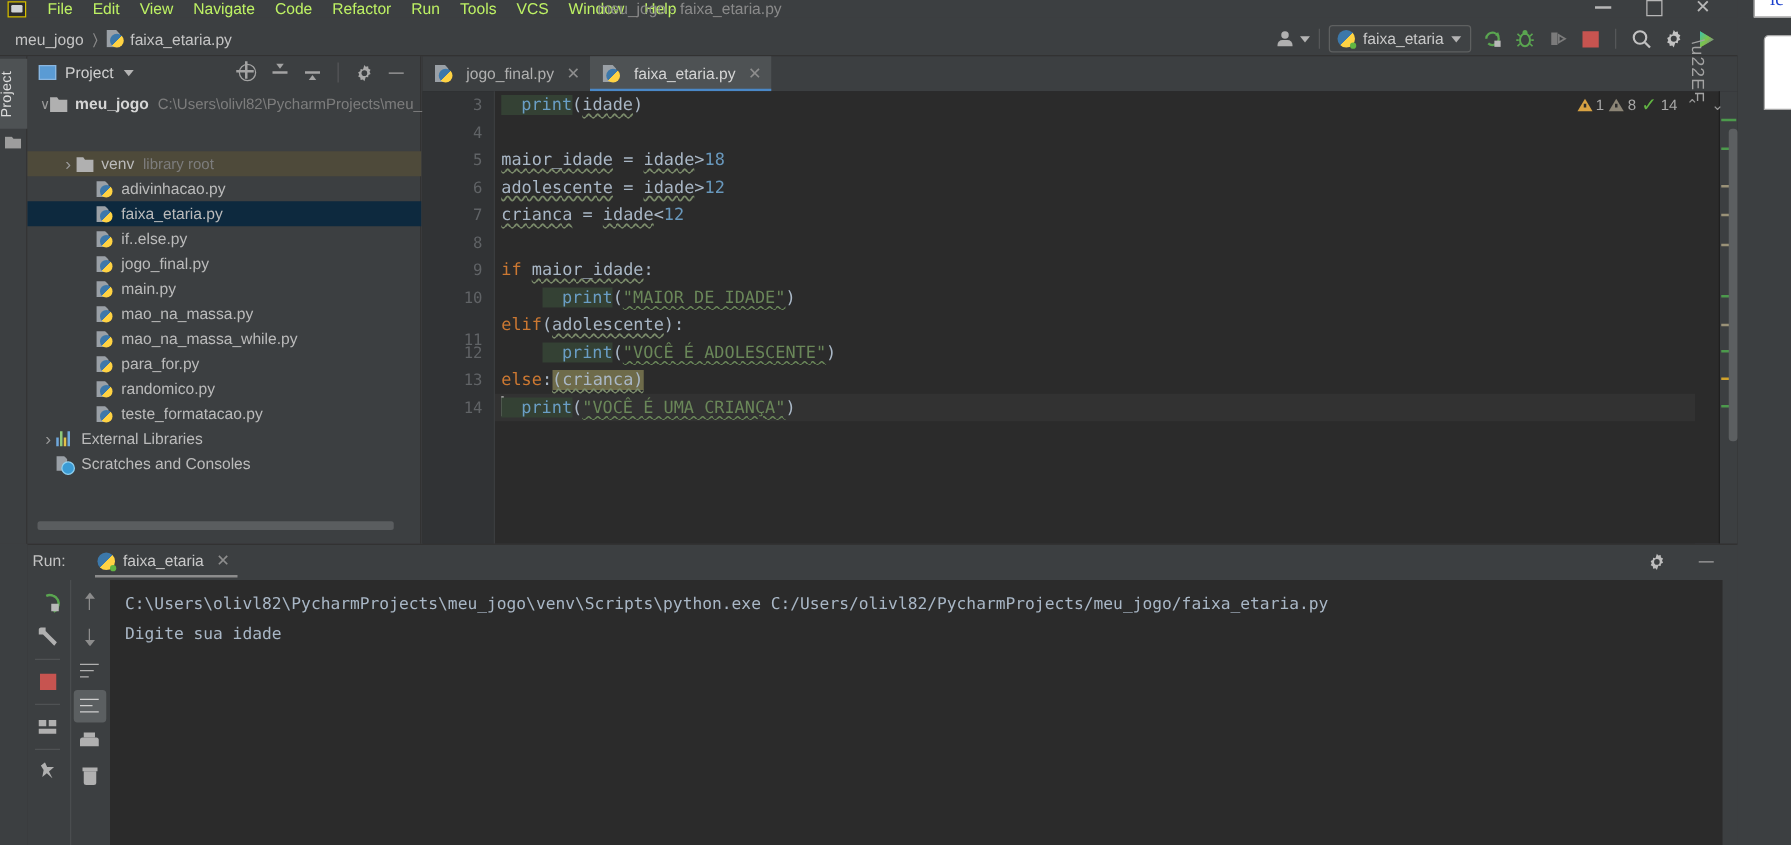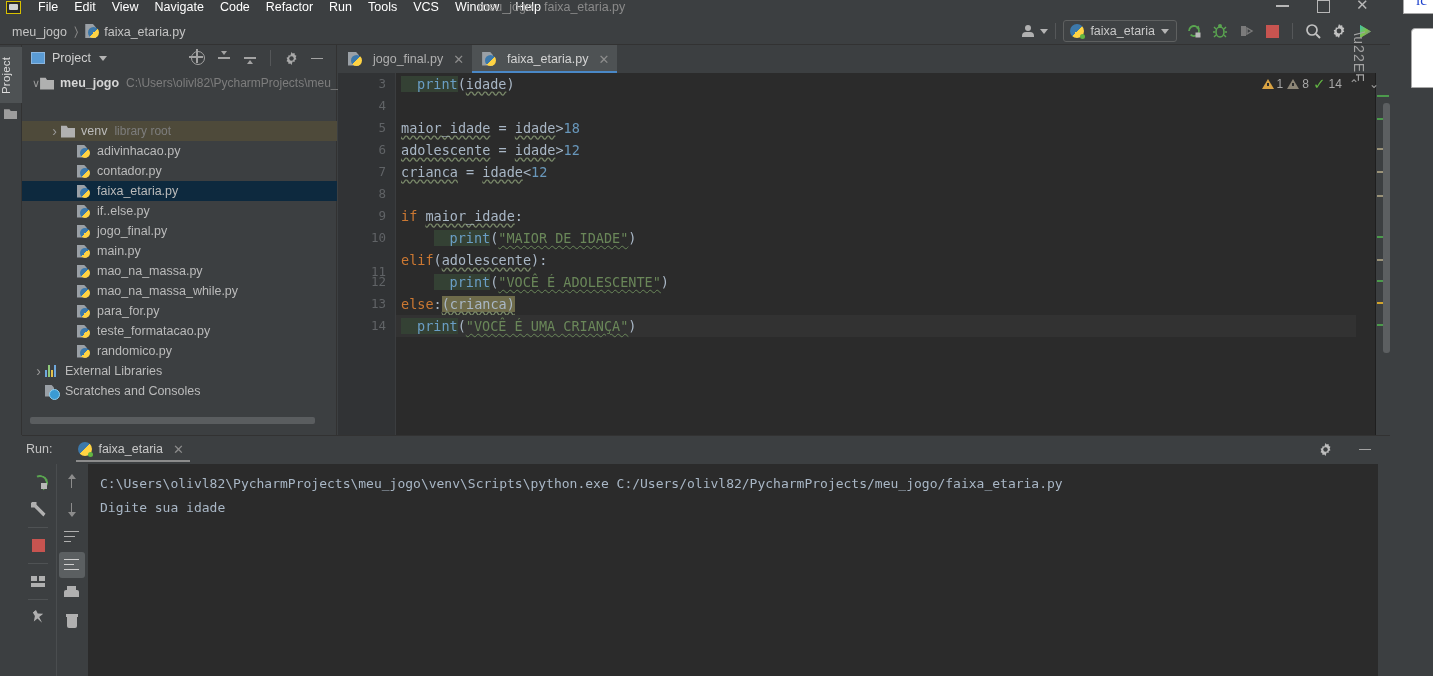--- a/index.html
+++ b/index.html
@@ -44,21 +44,21 @@
   .app-icon::after {
     content: ""; position: absolute; left: 2px; top: 2px;
     width: 9px; height: 6px; background: #cfd2d4; border-radius: 1px;
   }
   .menubar {
     position: absolute; left: 30px; top: 8px;
     display: flex; gap: 0px; align-items: center;
     height: 14px;
   }
   .menu-item {
-    padding: 0 8px; font-size: 12.5px; color: #ffffff;
+    padding: 0 8px; font-size: 12.5px; color: #bef264;
     line-height: 14px; white-space: nowrap; cursor: default;
   }
   .win-title {
     position: absolute; left: 478px; top: 8px;
     font-size: 12.5px; color: #8a8a8a; white-space: nowrap;
   }
   .win-btns {
     position: absolute; right: 0px; top: 8px;
     display: flex; align-items: center; gap: 26px;
     padding-right: 20px;
@@ -656,69 +656,64 @@
           <span class="tw tw-closed"></span>
           <span class="f-ico f-folder"></span>
           <span class="tree-label">venv</span>
           <span class="tree-sub">library root</span>
         </div>
         <div class="tree-row" style="padding-left: 42px;">
           <span class="tw"></span>
           <span class="f-ico f-py"></span>
           <span class="tree-label">adivinhacao.py</span>
         </div>
+        <div class="tree-row selected" style="padding-left: 42px;">
+          <span class="tw"></span>
+          <span class="f-ico f-py"></span>
+          <span class="tree-label">faixa_etaria.py</span>
+        </div>
         <div class="tree-row" style="padding-left: 42px;">
           <span class="tw"></span>
           <span class="f-ico f-py"></span>
-          <span class="tree-label">contador.py</span>
-        </div>
-        <div class="tree-row selected" style="padding-left: 42px;">
-          <span class="tw"></span>
-          <span class="f-ico f-py"></span>
-          <span class="tree-label">faixa_etaria.py</span>
+          <span class="tree-label">if..else.py</span>
         </div>
         <div class="tree-row" style="padding-left: 42px;">
           <span class="tw"></span>
           <span class="f-ico f-py"></span>
-          <span class="tree-label">if..else.py</span>
+          <span class="tree-label">jogo_final.py</span>
         </div>
         <div class="tree-row" style="padding-left: 42px;">
           <span class="tw"></span>
           <span class="f-ico f-py"></span>
-          <span class="tree-label">jogo_final.py</span>
+          <span class="tree-label">main.py</span>
         </div>
         <div class="tree-row" style="padding-left: 42px;">
           <span class="tw"></span>
           <span class="f-ico f-py"></span>
-          <span class="tree-label">main.py</span>
+          <span class="tree-label">mao_na_massa.py</span>
         </div>
         <div class="tree-row" style="padding-left: 42px;">
           <span class="tw"></span>
           <span class="f-ico f-py"></span>
-          <span class="tree-label">mao_na_massa.py</span>
+          <span class="tree-label">mao_na_massa_while.py</span>
         </div>
         <div class="tree-row" style="padding-left: 42px;">
           <span class="tw"></span>
           <span class="f-ico f-py"></span>
-          <span class="tree-label">mao_na_massa_while.py</span>
+          <span class="tree-label">para_for.py</span>
         </div>
         <div class="tree-row" style="padding-left: 42px;">
           <span class="tw"></span>
           <span class="f-ico f-py"></span>
-          <span class="tree-label">para_for.py</span>
+          <span class="tree-label">randomico.py</span>
         </div>
         <div class="tree-row" style="padding-left: 42px;">
           <span class="tw"></span>
           <span class="f-ico f-py"></span>
           <span class="tree-label">teste_formatacao.py</span>
-        </div>
-        <div class="tree-row" style="padding-left: 42px;">
-          <span class="tw"></span>
-          <span class="f-ico f-py"></span>
-          <span class="tree-label">randomico.py</span>
         </div>
         <div class="tree-row" style="padding-left: 10px;">
           <span class="tw tw-closed"></span>
           <span class="f-ico f-lib">
             <i style="background: rgb(111, 168, 220); height: 7px;"></i>
             <i style="background: rgb(143, 201, 122); height: 12px;"></i>
             <i style="background: rgb(227, 192, 74); height: 7px;"></i>
             <i style="background: rgb(111, 168, 220); height: 12px;"></i>
           </span>
           <span class="tree-label">External Libraries</span>

